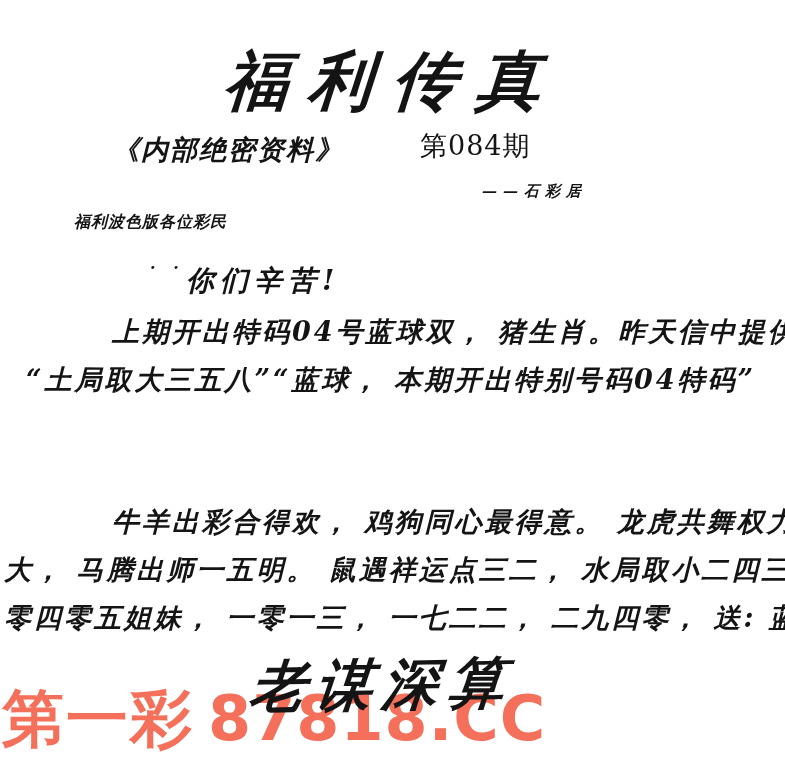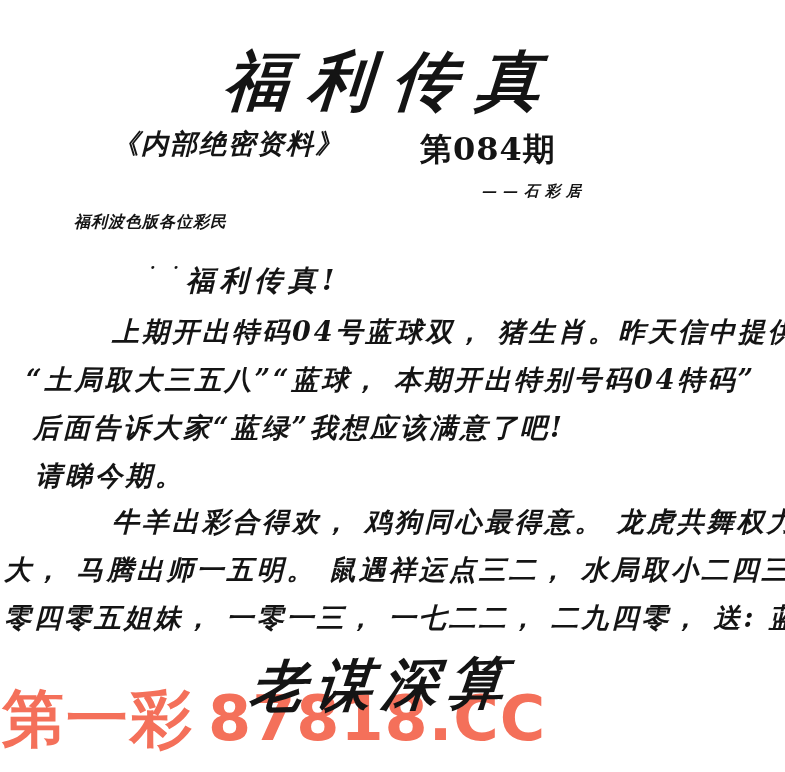--- a/index.html
+++ b/index.html
@@ -28,28 +28,28 @@
 
   .masthead-title {
     left: 0; right: 0; top: 38px;
     text-align: center;
     font-size: 64px;
     letter-spacing: 20px;
     transform: skewX(-4deg);
   }
 
   .source-label {
-    left: 112px; top: 126px;
+    left: 112px; top: 132px;
     font-size: 27px;
     letter-spacing: 2px;
   }
   .issue-label {
     left: 420px; top: 128px;
-    font-size: 32px;
-    font-weight: bold;
+    font-size: 27px;
+    font-weight: normal;
     font-style: normal;
     letter-spacing: 1px;
   }
   .signature {
     left: 466px; top: 182px;
     font-size: 15px;
     letter-spacing: 6px;
     margin-left: 16px;
   }
   .salutation {
@@ -114,26 +114,24 @@
   <div class="abs brush source-label">《内部绝密资料》</div>
 
   <div class="abs issue-label">第084期</div>
 
   <div class="abs brush signature">——石彩居</div>
 
   <div class="abs brush salutation">福利波色版各位彩民</div>
 
   <div class="abs brush greeting-marks">· ·</div>
 
-  <div class="abs brush greeting">福利传真!</div>
+  <div class="abs brush greeting">你们辛苦!</div>
 
   <div class="abs brush para-line para-line-1">上期开出特码04号蓝球双， 猪生肖。昨天信中提供</div>
   <div class="abs brush para-line para-line-2">“土局取大三五八”“蓝球， 本期开出特别号码04特码”</div>
-  <div class="abs brush para-line para-line-3">后面告诉大家“蓝绿”我想应该满意了吧!</div>
-  <div class="abs brush para-line para-line-4">请睇今期。</div>
 
   <div class="abs brush verse-line verse-line-1">牛羊出彩合得欢， 鸡狗同心最得意。 龙虎共舞权力</div>
   <div class="abs brush verse-line verse-line-2">大， 马腾出师一五明。 鼠遇祥运点三二， 水局取小二四三。</div>
   <div class="abs brush verse-line verse-line-3">零四零五姐妹， 一零一三， 一七二二， 二九四零， 送: 蓝绿</div>
 
   <div class="abs brush closing-phrase">老谋深算</div>
 
   <div class="abs watermark">
     <span class="site-name">第一彩</span><span class="site-url">87818.CC</span>
   </div>

